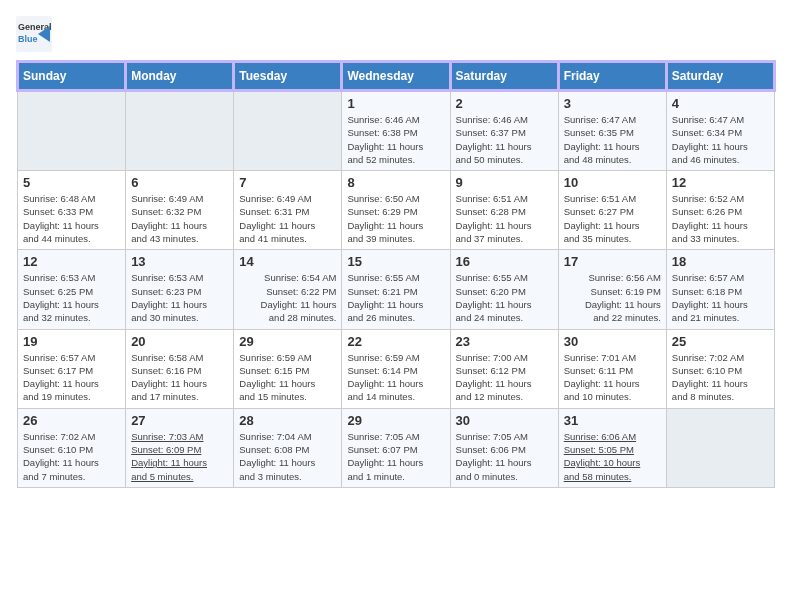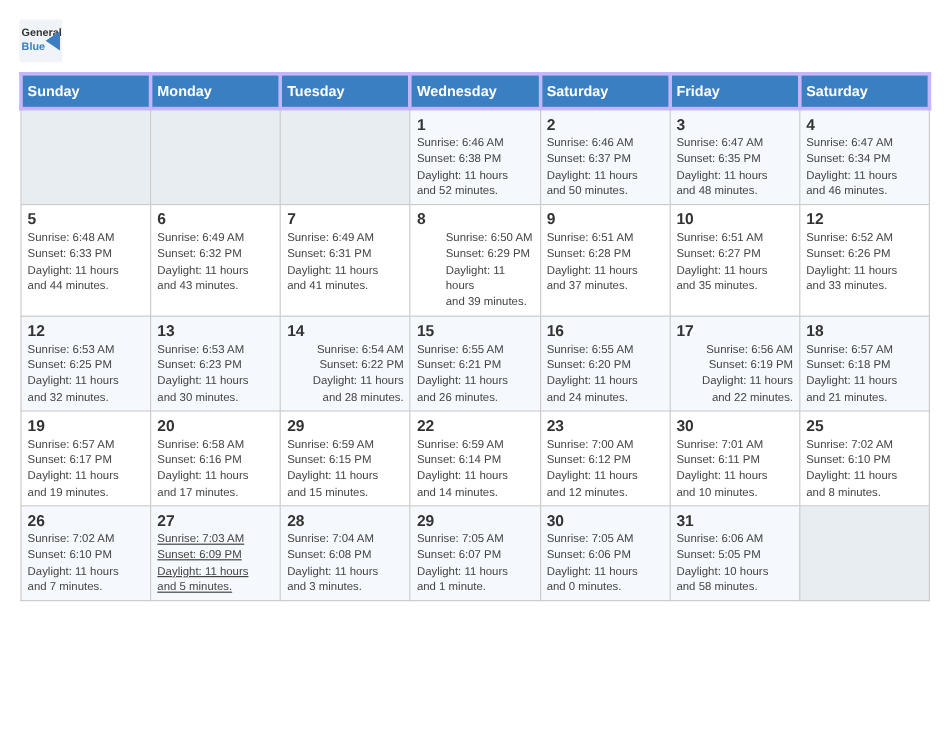--- a/index.html
+++ b/index.html
@@ -157,21 +157,21 @@
         </td>
         <td>
           <span class="day-number">7</span>
           <div class="day-info" style="white-space: pre-line;">Sunrise: 6:49 AM
 Sunset: 6:31 PM
 Daylight: 11 hours
 and 41 minutes.</div>
         </td>
         <td>
           <span class="day-number">8</span>
-          <div class="day-info" style="white-space: pre-line; margin-left: 24px;">Sunrise: 6:50 AM
+          <div class="day-info" style="white-space: pre-line;">Sunrise: 6:50 AM
 Sunset: 6:29 PM
 Daylight: 11 hours
 and 39 minutes.</div>
         </td>
         <td>
           <span class="day-number">9</span>
           <div class="day-info" style="white-space: pre-line;">Sunrise: 6:51 AM
 Sunset: 6:28 PM
 Daylight: 11 hours
 and 37 minutes.</div>
@@ -324,21 +324,21 @@
         </td>
         <td>
           <span class="day-number">30</span>
           <div class="day-info" style="white-space: pre-line;">Sunrise: 7:05 AM
 Sunset: 6:06 PM
 Daylight: 11 hours
 and 0 minutes.</div>
         </td>
         <td>
           <span class="day-number">31</span>
-          <div class="day-info" style="white-space: pre-line;">Sunrise: 6:06 AM
+          <div class="day-info" style="white-space: pre-line; text-decoration: underline;">Sunrise: 6:06 AM
 Sunset: 5:05 PM
 Daylight: 10 hours
 and 58 minutes.</div>
         </td>
         <td class="empty-cell"></td>
       </tr>
     </tbody>
 </table>
 
 </body></html>

